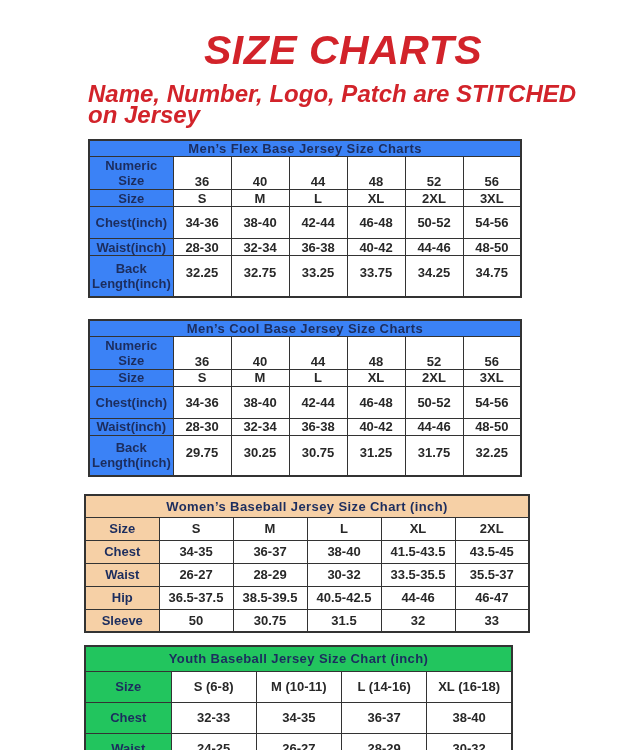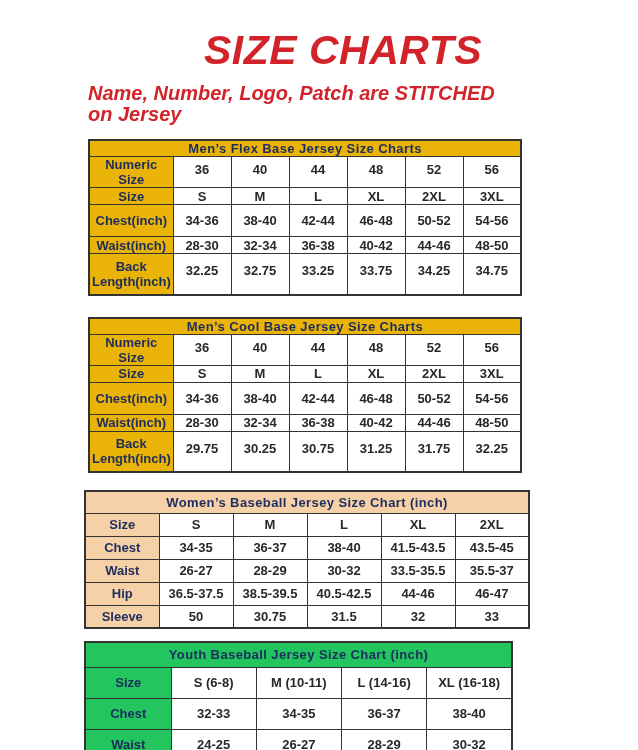--- a/index.html
+++ b/index.html
@@ -17,21 +17,21 @@
     font-size: 41px;
     line-height: 1.0;
     font-weight: bold;
     font-style: italic;
     letter-spacing: 0.5px;
     color: #d2232a;
     padding-left: 48px;
   }
   .subtitle {
     margin: 12px 0 0 88px;
-    font-size: 20px;
+    font-size: 24px;
     line-height: 21px;
     font-weight: bold;
     font-style: italic;
     color: #d2232a;
   }
   .table-host { margin-top: 0; }
   #host-0 { margin-top: 14px; margin-left: 88px; margin-bottom: 21px; }
   #host-1 { margin-left: 88px; margin-bottom: 17px; }
   #host-2 { margin-left: 84px; margin-bottom: 12px; }
   #host-3 { margin-left: 84px; }
@@ -48,28 +48,28 @@
     text-align: center;
     vertical-align: middle;
     padding: 0 2px;
     overflow: hidden;
   }
   .tbl-title { font-size: 13px; letter-spacing: 0.4px; }
   .row-label { font-size: 13px; line-height: 15px; }
   table.size-table td { background: #ffffff; font-size: 13px; }
 
   
-  .theme-orange .tbl-title, .theme-orange .row-label { background: #eab308; color: #1c2d5e; }
+  .theme-orange .tbl-title, .theme-orange .row-label { background: #3b82f6; color: #1c2d5e; }
   .theme-peach  .tbl-title, .theme-peach  .row-label { background: #f6d0a6; color: #1c2d5e; }
   .theme-blue   .tbl-title, .theme-blue   .row-label { background: #22c55e; color: #1c2d5e; }
 
   
   .t-mens tr:nth-child(1) { height: 16px; }
   .t-mens tr:nth-child(2) { height: 30px; }
-  .t-mens tr:nth-child(2) td { vertical-align: top; padding-top: 5px; }
+  .t-mens tr:nth-child(2) td { vertical-align: top; padding-top: 17px; }
   .t-mens tr:nth-child(3) { height: 17px; }
   .t-mens tr:nth-child(4) { height: 32px; }
   .t-mens tr:nth-child(5) { height: 17px; }
   .t-mens tr:nth-child(6) { height: 41px; }
   .t-mens tr:nth-child(6) td { vertical-align: top; padding-top: 9px; }
 
   
   .t-womens tr { height: 23px; padding-left: 38px; }
   .t-womens tr:nth-child(1) { height: 22px; }
 

